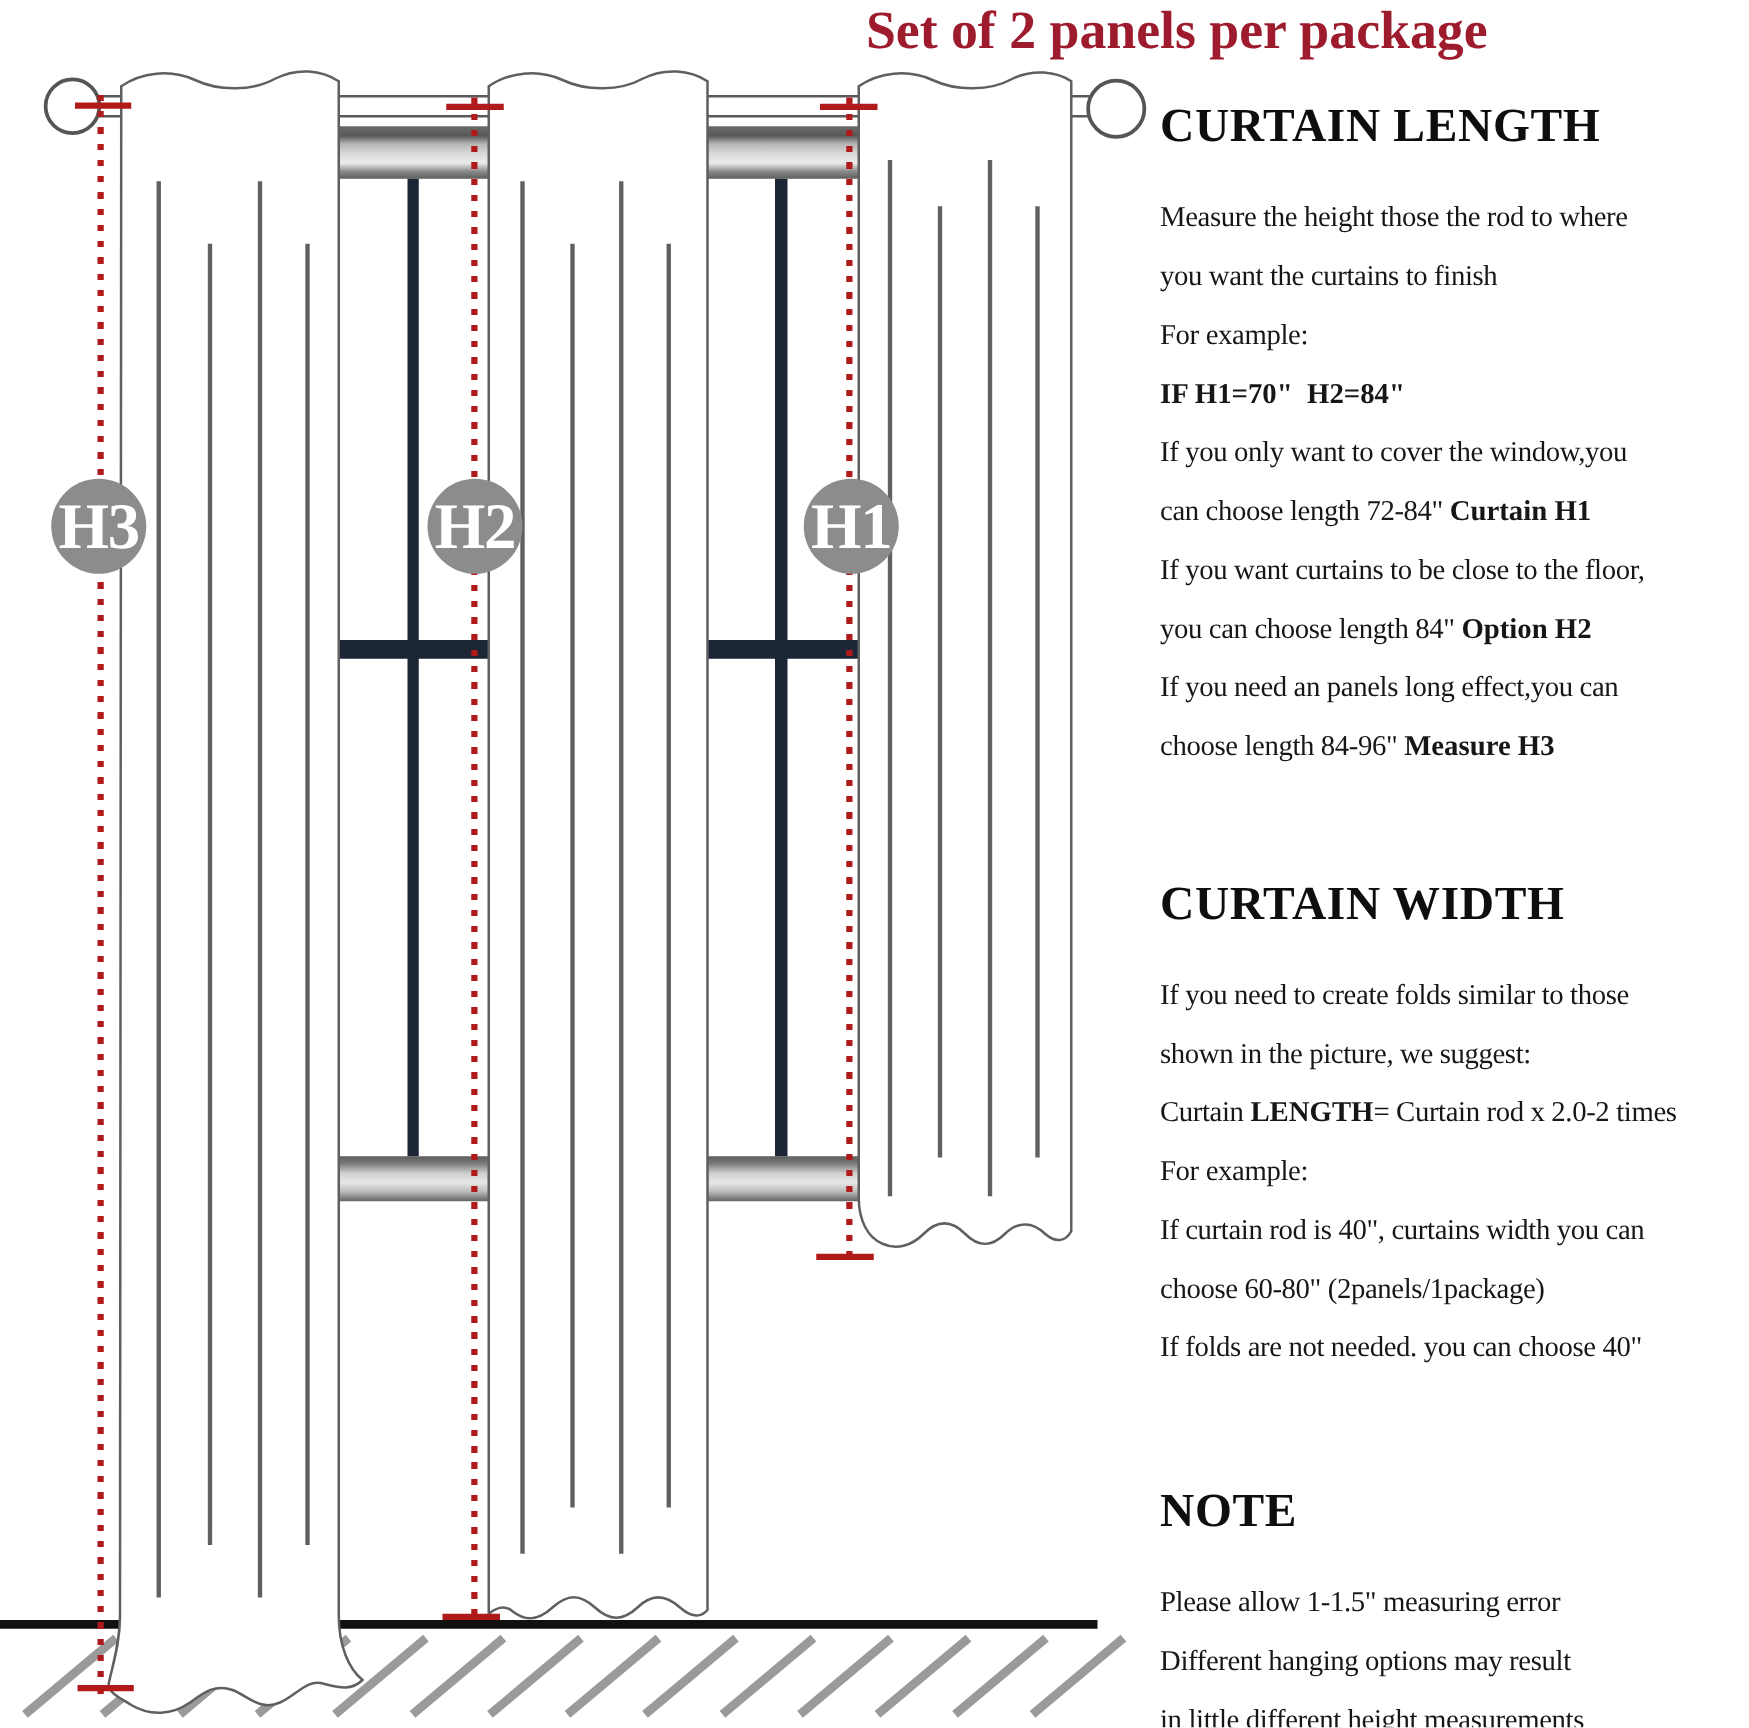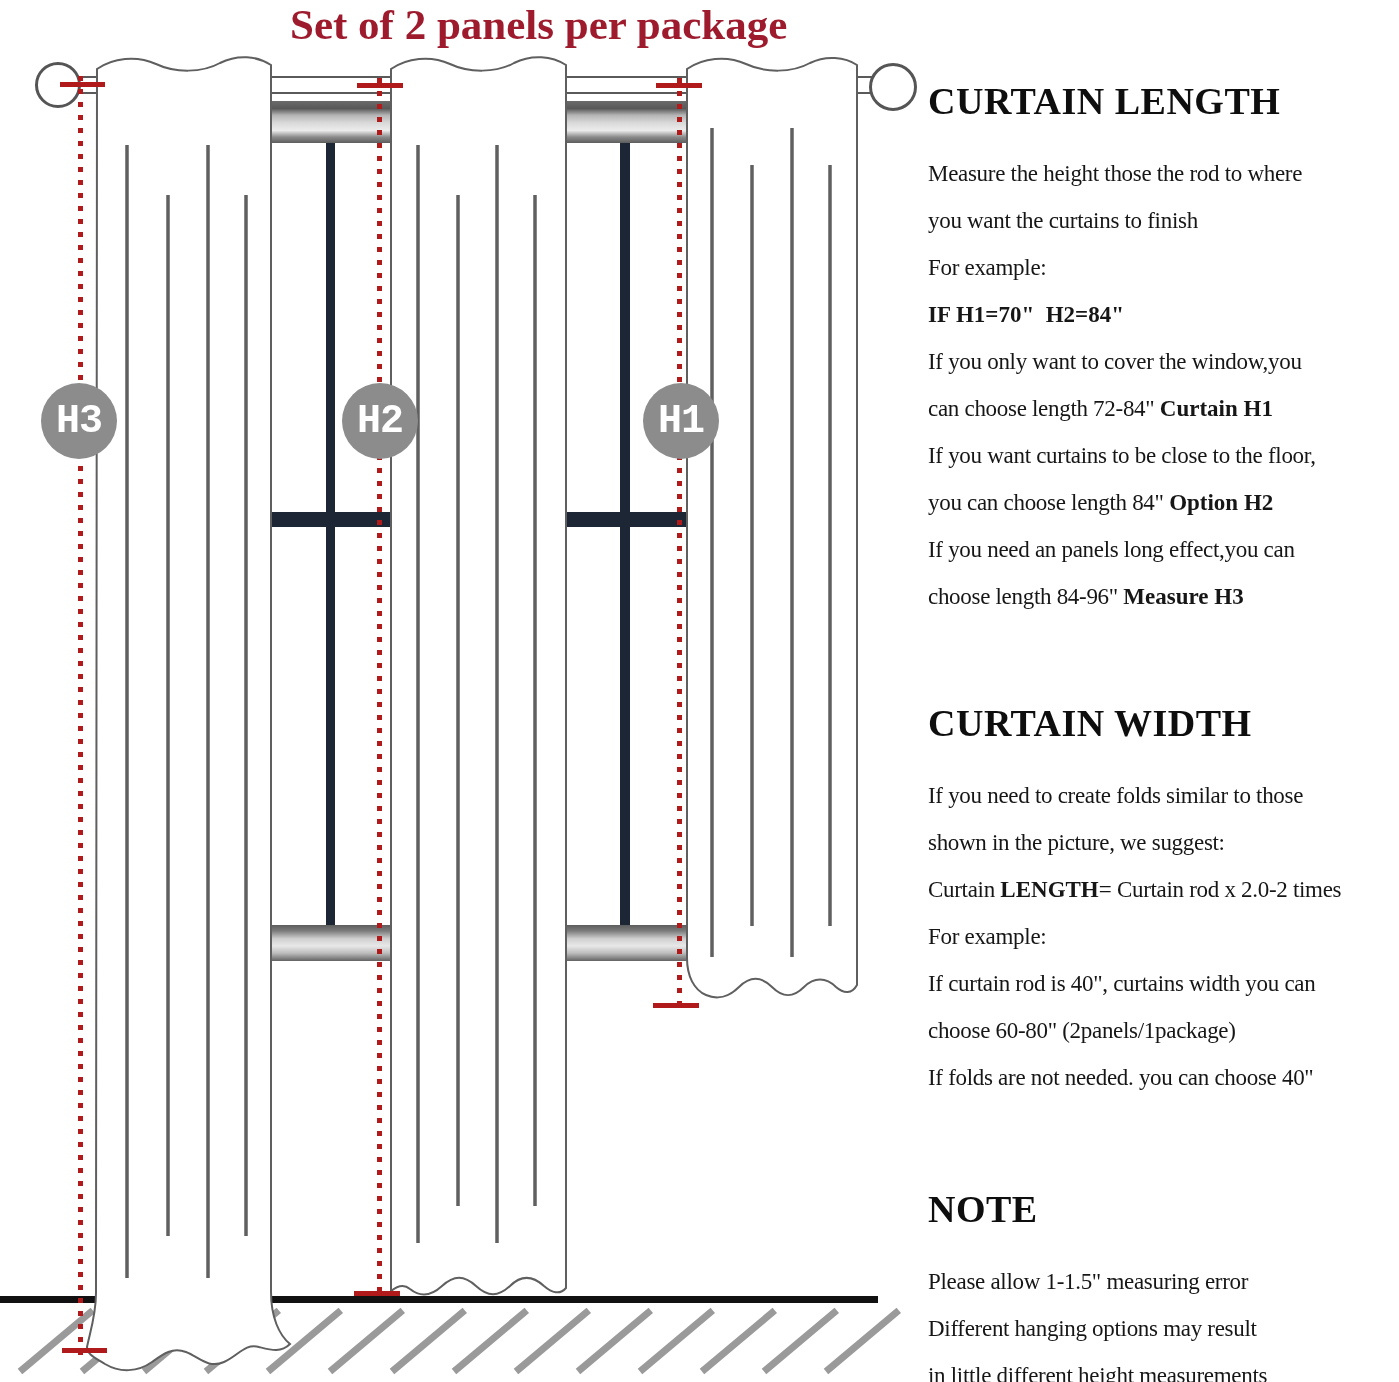--- a/index.html
+++ b/index.html
@@ -2,21 +2,21 @@
 <html><head>
 <meta charset="utf-8">
 <style>
   html,body{margin:0;padding:0;background:#fff;}
   #canvas{
     position:relative;width:1399px;height:1382px;background:#ffffff;
     overflow:hidden;font-family:"Liberation Serif",serif;
   }
   
   #title{
-    position:absolute;left:290px;top:0;width:900px;text-align:left;
+    position:absolute;left:290px;top:0;width:900px;text-align:right;
     font-size:43px;font-weight:bold;line-height:50px;color:var(--title-red,#9d1b2d);
     letter-spacing:0px;
   }
   
   #rod{
     position:absolute;left:78px;top:76px;width:796px;height:14px;
     border-top:2px solid #5a5a5a;border-bottom:2px solid #5a5a5a;background:#fff;
   }
   .finial{
     position:absolute;border:3px solid #555;border-radius:50%;background:#fff;box-sizing:border-box;
@@ -49,21 +49,21 @@
   
   .measure-line{
     position:absolute;width:5px;z-index:3;
     background:repeating-linear-gradient(180deg,var(--red,#b11a1a) 0 5px,transparent 5px 13px);
   }
   .measure-tick{position:absolute;height:5px;background:var(--red,#b11a1a);z-index:3;}
   
   .label-circle{
     position:absolute;width:76px;height:76px;border-radius:50%;z-index:4;
     background:var(--circle-gray,#8c8c8c);display:flex;align-items:center;justify-content:center;
-    font-family:Liberation Mono, monospace;font-weight:bold;font-size:40px;color:#fff;letter-spacing:-1px;text-align:center;
+    font-family:Liberation Serif, serif;font-weight:bold;font-size:52px;color:#fff;letter-spacing:-1px;text-align:center;
   }
   
   .section{position:absolute;left:928px;width:478px;z-index:5;color:#161616;}
   .section-heading{
     font-size:38px;font-weight:bold;line-height:46px;margin:0 0 26px 0;letter-spacing:0.5px;color:#0e0e0e;
   }
   .text-line{font-size:23px;line-height:47px;height:47px;white-space:pre;letter-spacing:-0.3px;}
   .text-line b{letter-spacing:0px;}
 </style>
 </head>

